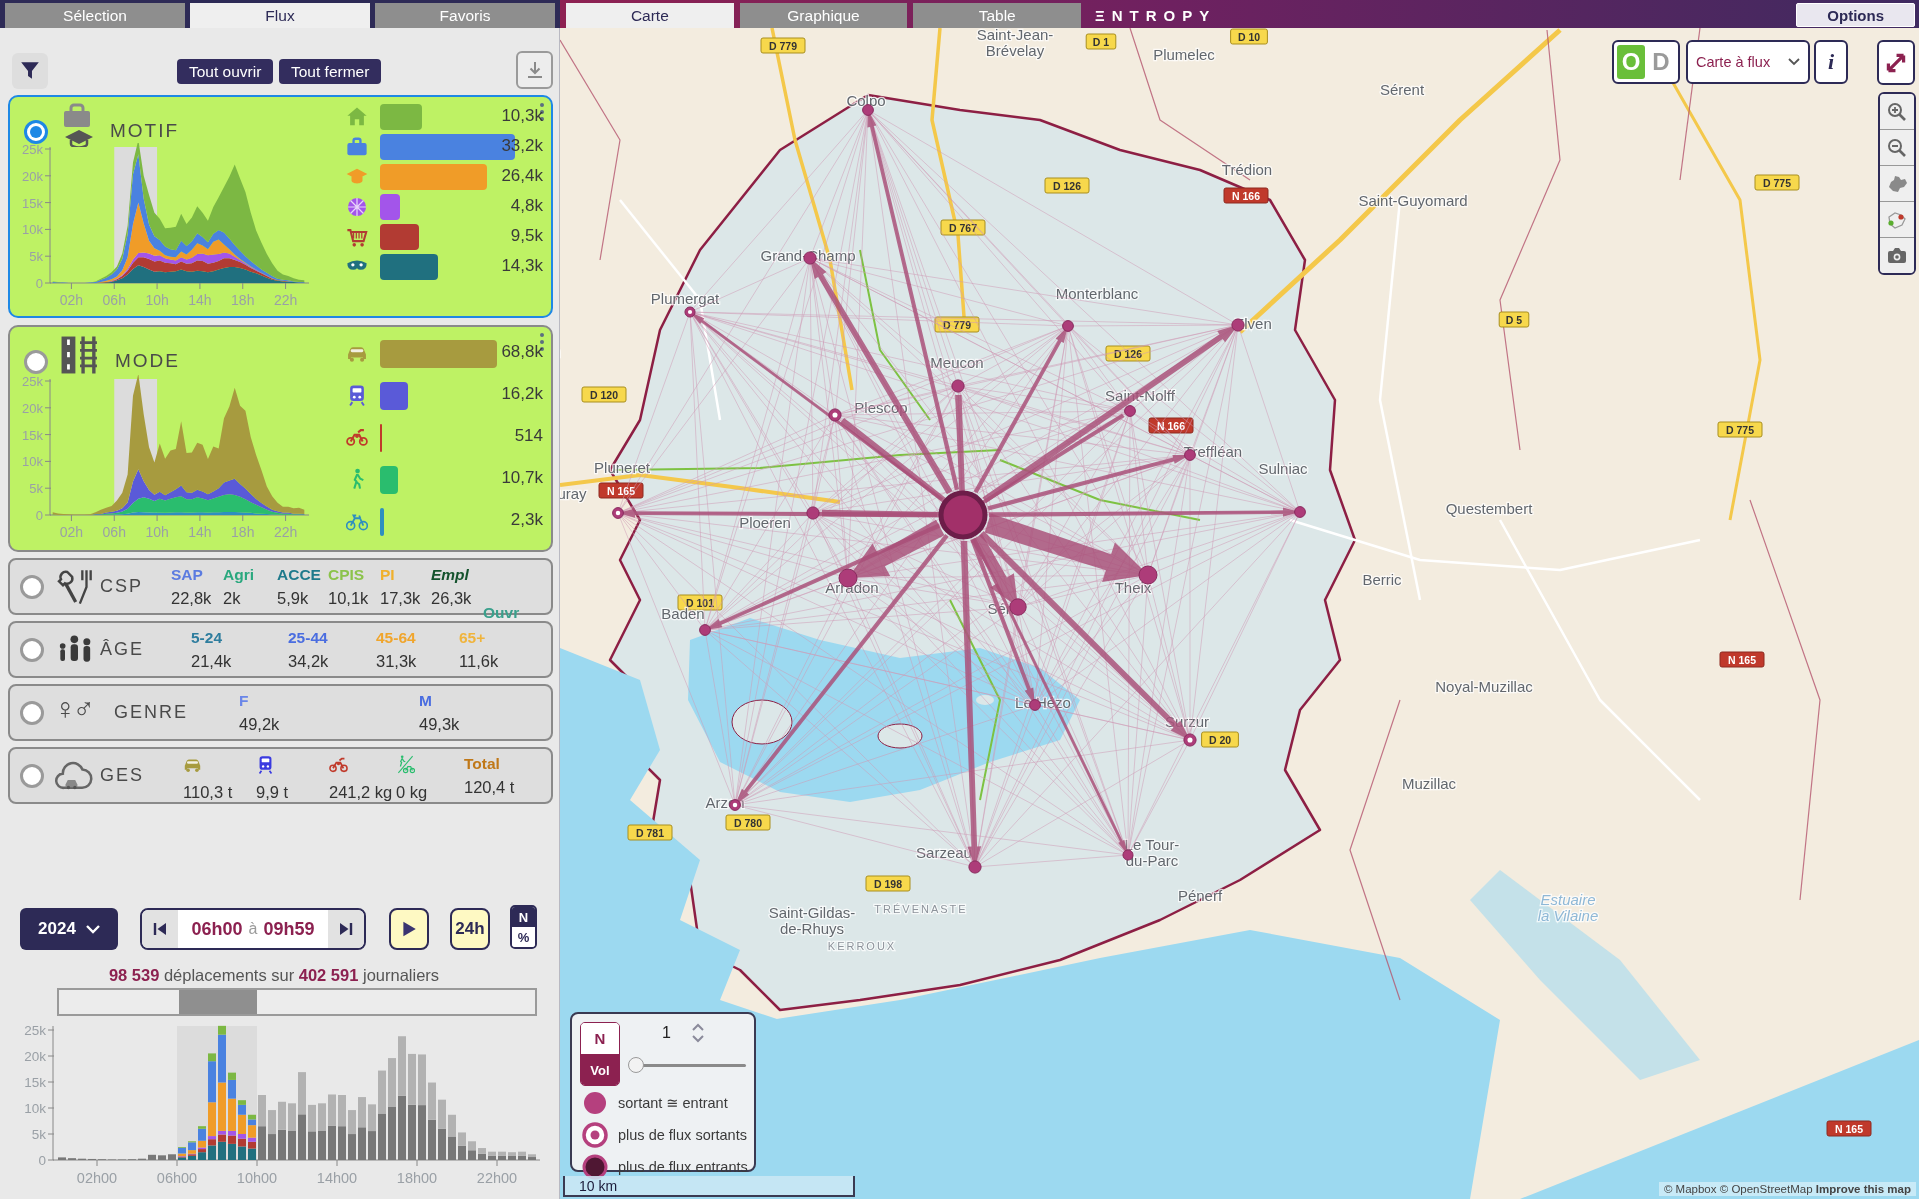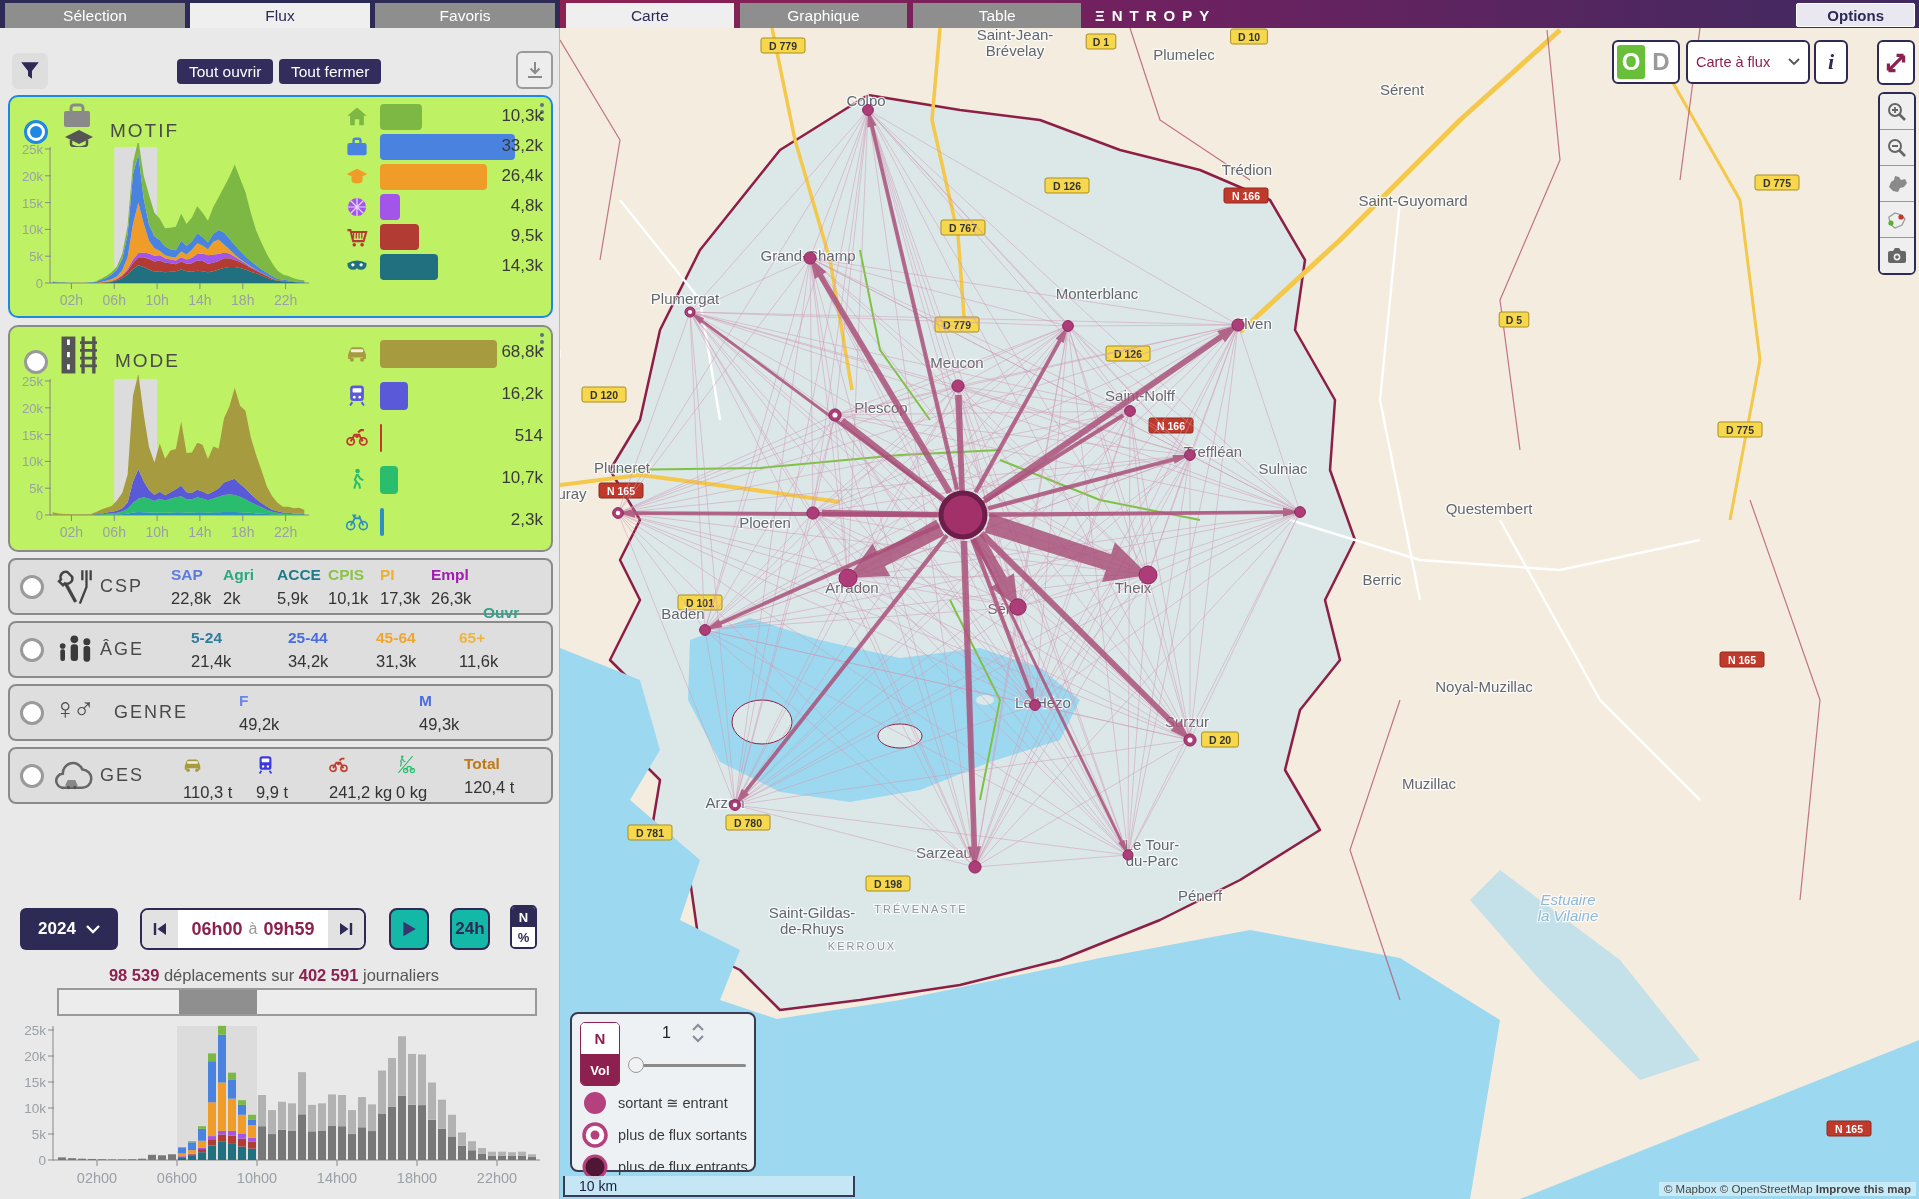--- a/index.html
+++ b/index.html
@@ -35,21 +35,21 @@
   .lic{position:absolute;left:18px;top:3px}
   .col{position:absolute;width:86px;}
   .colh{font-size:15.5px;font-weight:bold}
   .colv{font-size:16.5px;color:#333;margin-top:5px}
   
   #yearbtn{position:absolute;left:20px;top:908px;width:98px;height:42px;background:#2d2a56;border-radius:6px;color:#fff;font-size:17px;font-weight:bold;display:flex;align-items:center;justify-content:center;gap:10px;cursor:pointer}
   #timectl{position:absolute;left:140px;top:908px;width:226px;height:42px;border:2px solid #2d2a56;border-radius:8px;background:#fff;display:flex;overflow:hidden}
   .seek{width:36px;background:#e2e2e2;display:flex;align-items:center;justify-content:center;cursor:pointer}
   #timetxt{flex:1;display:flex;align-items:center;justify-content:center;gap:6px;font-size:18px;font-weight:bold;color:#8c2150}
   #timetxt .a{color:#9a9a9a;font-weight:normal;font-size:16px}
-  .ctlbtn{position:absolute;top:908px;height:42px;border:2px solid #2d2a56;border-radius:8px;background:#14b8a6;display:flex;align-items:center;justify-content:center;cursor:pointer;color:#2d2a56;font-weight:bold;font-size:17px}
+  .ctlbtn{position:absolute;top:908px;height:42px;border:2px solid #2d2a56;border-radius:8px;background:#fef9c3;display:flex;align-items:center;justify-content:center;cursor:pointer;color:#2d2a56;font-weight:bold;font-size:17px}
   #npct{position:absolute;left:510px;top:905px;width:27px;height:44px;border:2px solid #2d2a56;border-radius:5px;overflow:hidden;cursor:pointer}
   #npct .n{height:50%;background:#2d2a56;color:#fff;font-size:13px;font-weight:bold;display:flex;align-items:center;justify-content:center}
   #npct .p{height:50%;background:#fff;color:#2d2a56;font-size:13px;font-weight:bold;display:flex;align-items:center;justify-content:center}
   #summary{position:absolute;left:0;top:966px;width:548px;text-align:center;font-size:16.5px;color:#555}
   #summary b{color:#8c2150}
   #rslider{position:absolute;left:57px;top:988px;width:480px;height:28px;border:2px solid #9a9a9a;background:#ececec;cursor:pointer}
   #rsel{position:absolute;left:120px;top:0;width:78px;height:24px;background:#8f8f8f}
   
   #mapsvg{position:absolute;left:560px;top:28px;cursor:grab}
   .mbtn{position:absolute;background:#fff;border:2px solid #2d2a56;border-radius:6px;display:flex;align-items:center;justify-content:center;cursor:pointer}
@@ -334,21 +334,21 @@
         </div>
         <div class="col" style="left:318px;top:6px">
           <div class="colh" style="color: rgb(139, 195, 74);">CPIS</div>
           <div class="colv">10,1k</div>
         </div>
         <div class="col" style="left:370px;top:6px">
           <div class="colh" style="color: rgb(240, 176, 44);">PI</div>
           <div class="colv">17,3k</div>
         </div>
         <div class="col" style="left:421px;top:6px">
-          <div class="colh" style="color: #a21caf;">Empl</div>
+          <div class="colh" style="color: #14532d; font-style: italic;">Empl</div>
           <div class="colv">26,3k</div>
         </div>
         <div class="col" style="left:473px;top:6px">
           <div class="colh" style="color: rgb(58, 160, 140); margin-top: 38px;">Ouvr</div>
           <div class="colv">14,1k</div>
         </div>
       </div>
   </div>
 
   <div class="rowp" id="p-age" style="top:621px">

